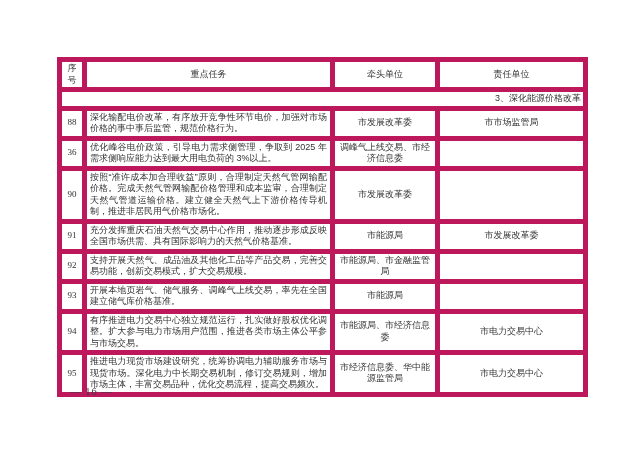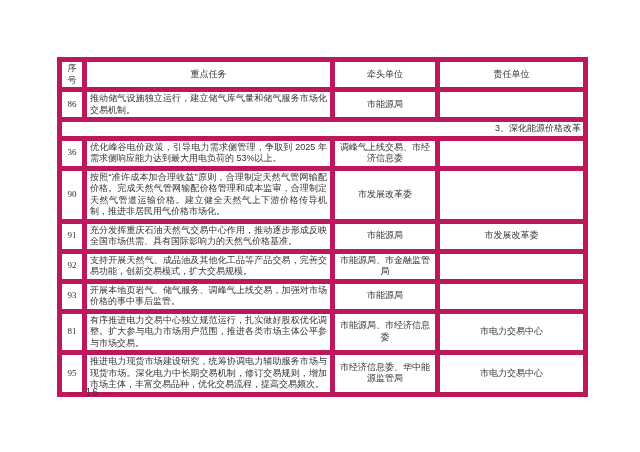--- a/index.html
+++ b/index.html
@@ -65,21 +65,21 @@
     height: 14px;
     text-align: right;
     padding-left: 2px;
     color: #303030;
   }
 
   .page-footer {
     position: absolute;
     left: 70px;
     top: 386px;
-    font-family: Liberation Sans, sans-serif;
+    font-family: Liberation Serif, serif;
     font-size: 10.5px;
     color: #3a3a3a;
     letter-spacing: 1px;
   }
 </style>
 </head>
 <body>
 
 <div class="page">
 
@@ -93,31 +93,31 @@
     <thead>
       <tr>
         <th>序号</th>
         <th>重点任务</th>
         <th>牵头单位</th>
         <th>责任单位</th>
       </tr>
     </thead>
     <tbody>
         <tr>
-          <td class="no-cell">86</td>
-          <td class="task-cell">推动储气设施独立运行，建立储气库气量和储气服务市场化交易机制。</td>
-          <td class="lead-cell">市能源局</td>
-          <td class="resp-cell"></td>
-        </tr>
-        <tr>
           <td colspan="4" class="section-cell">3、深化能源价格改革</td>
         </tr>
         <tr>
+          <td class="no-cell">88</td>
+          <td class="task-cell">深化输配电价改革，有序放开竞争性环节电价，加强对市场价格的事中事后监管，规范价格行为。</td>
+          <td class="lead-cell">市发展改革委</td>
+          <td class="resp-cell">市市场监管局</td>
+        </tr>
+        <tr>
           <td class="no-cell">36</td>
-          <td class="task-cell">优化峰谷电价政策，引导电力需求侧管理，争取到 2025 年需求侧响应能力达到最大用电负荷的 53%以上。</td>
+          <td class="task-cell">优化峰谷电价政策，引导电力需求侧管理，争取到 2025 年需求侧响应能力达到最大用电负荷的 3%以上。</td>
           <td class="lead-cell">调峰气上线交易、市经济信息委</td>
           <td class="resp-cell"></td>
         </tr>
         <tr>
           <td class="no-cell">90</td>
           <td class="task-cell">按照“准许成本加合理收益”原则，合理制定天然气管网输配价格。完成天然气管网输配价格管理和成本监审，合理制定天然气管道运输价格。建立健全天然气上下游价格传导机制，推进非居民用气价格市场化。</td>
           <td class="lead-cell">市发展改革委</td>
           <td class="resp-cell"></td>
         </tr>
         <tr>
@@ -127,26 +127,26 @@
           <td class="resp-cell">市发展改革委</td>
         </tr>
         <tr>
           <td class="no-cell">92</td>
           <td class="task-cell">支持开展天然气、成品油及其他化工品等产品交易，完善交易功能，创新交易模式，扩大交易规模。</td>
           <td class="lead-cell">市能源局、市金融监管局</td>
           <td class="resp-cell"></td>
         </tr>
         <tr>
           <td class="no-cell">93</td>
-          <td class="task-cell">开展本地页岩气、储气服务、调峰气上线交易，加强对市场价格的事中事后监管。</td>
+          <td class="task-cell">开展本地页岩气、储气服务、调峰气上线交易，率先在全国建立储气库价格基准。</td>
           <td class="lead-cell">市能源局</td>
           <td class="resp-cell"></td>
         </tr>
         <tr>
-          <td class="no-cell">81</td>
+          <td class="no-cell">94</td>
           <td class="task-cell">有序推进电力交易中心独立规范运行，扎实做好股权优化调整。扩大参与电力市场用户范围，推进各类市场主体公平参与市场交易。</td>
           <td class="lead-cell">市能源局、市经济信息委</td>
           <td class="resp-cell">市电力交易中心</td>
         </tr>
         <tr>
           <td class="no-cell">95</td>
           <td class="task-cell">推进电力现货市场建设研究，统筹协调电力辅助服务市场与现货市场。深化电力中长期交易机制，修订交易规则，增加市场主体，丰富交易品种，优化交易流程，提高交易频次。</td>
           <td class="lead-cell">市经济信息委、华中能源监管局</td>
           <td class="resp-cell">市电力交易中心</td>
         </tr>

